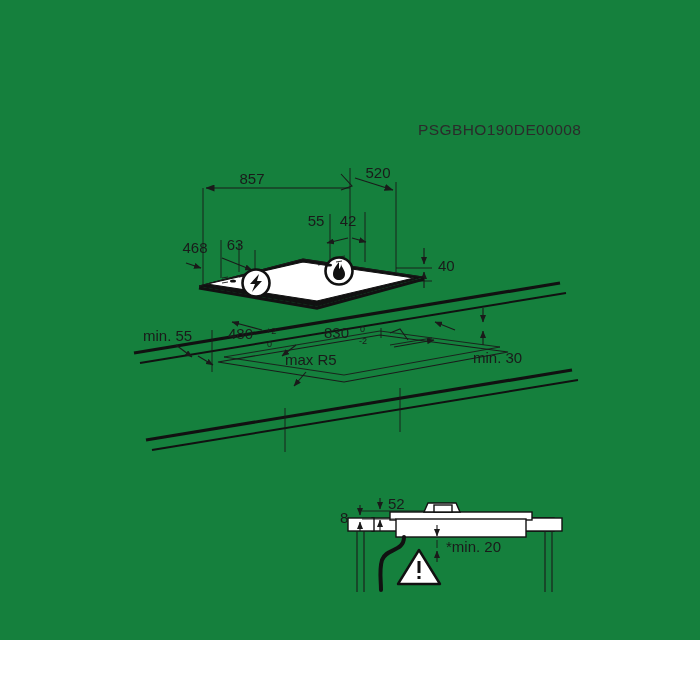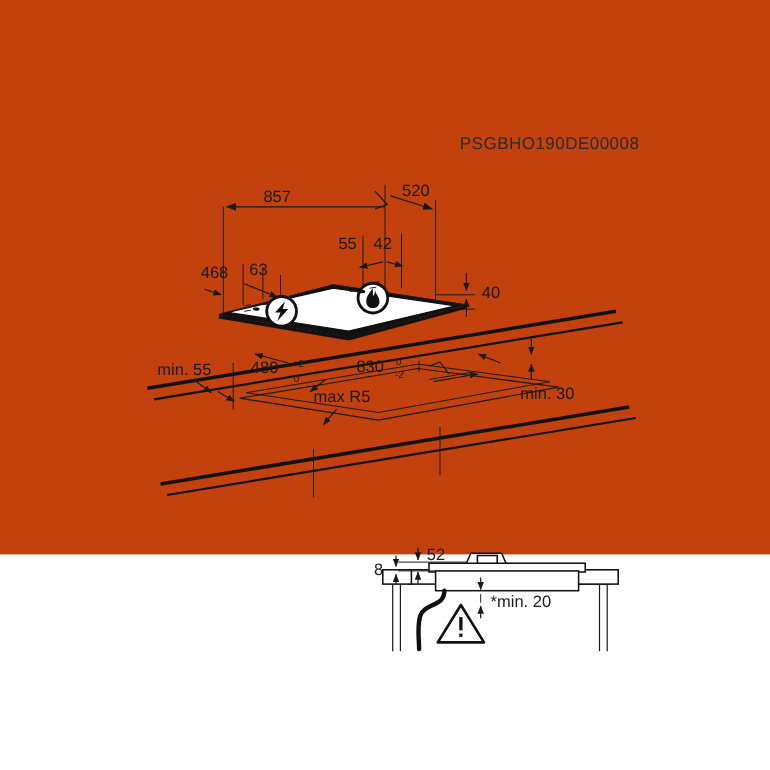--- a/index.html
+++ b/index.html
@@ -10,22 +10,22 @@
   body {
     width: 700px;
     height: 700px;
     font-family: "Liberation Sans", sans-serif;
     color: #1a1a1a;
     overflow: hidden;
   }
   #sheet {
     position: relative;
     width: 700px;
-    height: 504px;
-    background: #c2410c;
+    height: 640px;
+    background: #15803d;
   }
   #drawing {
     position: absolute;
     left: 0;
     top: 0;
   }
   .dim-text {
     font-family: "Liberation Sans", sans-serif;
     font-size: 15px;
     fill: #1a1a1a;

